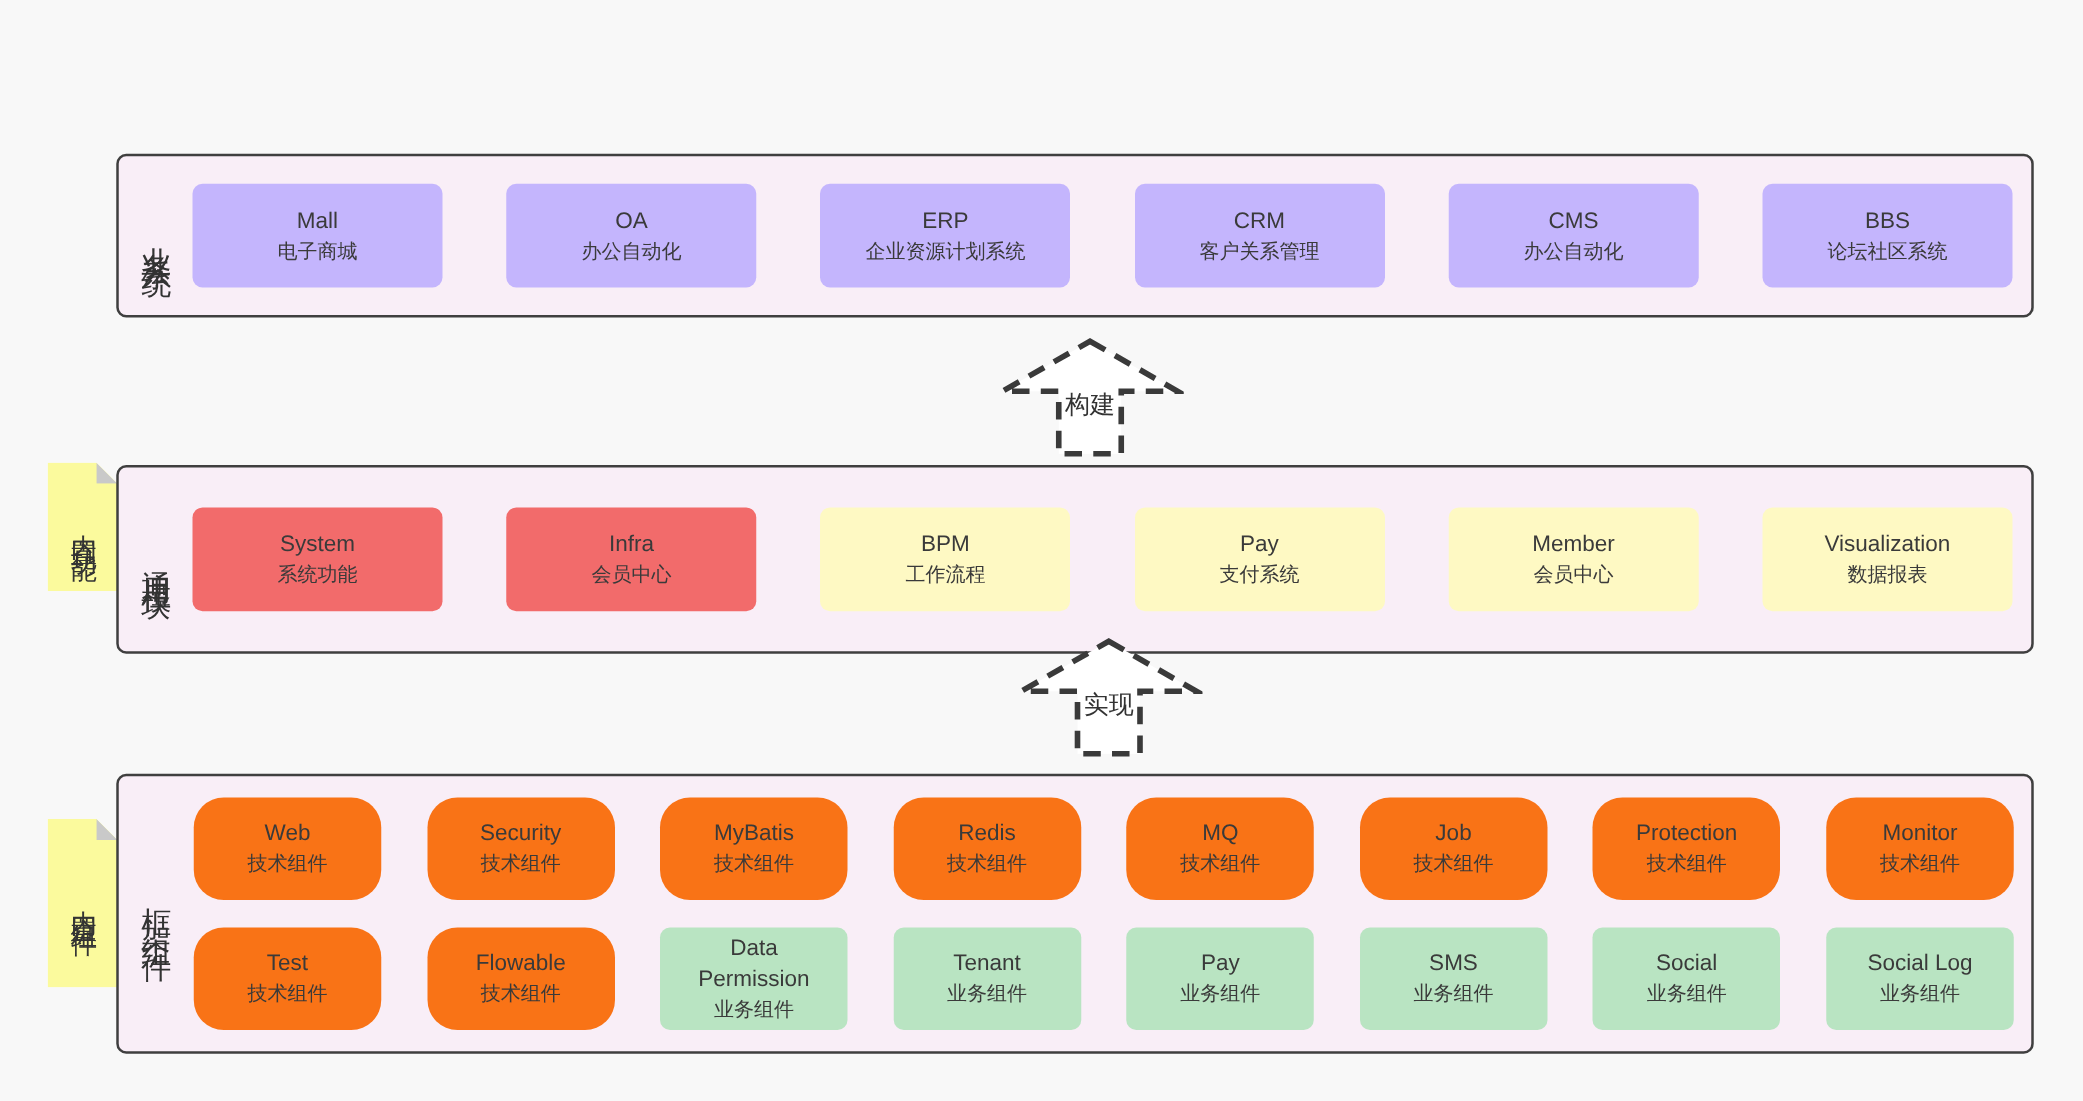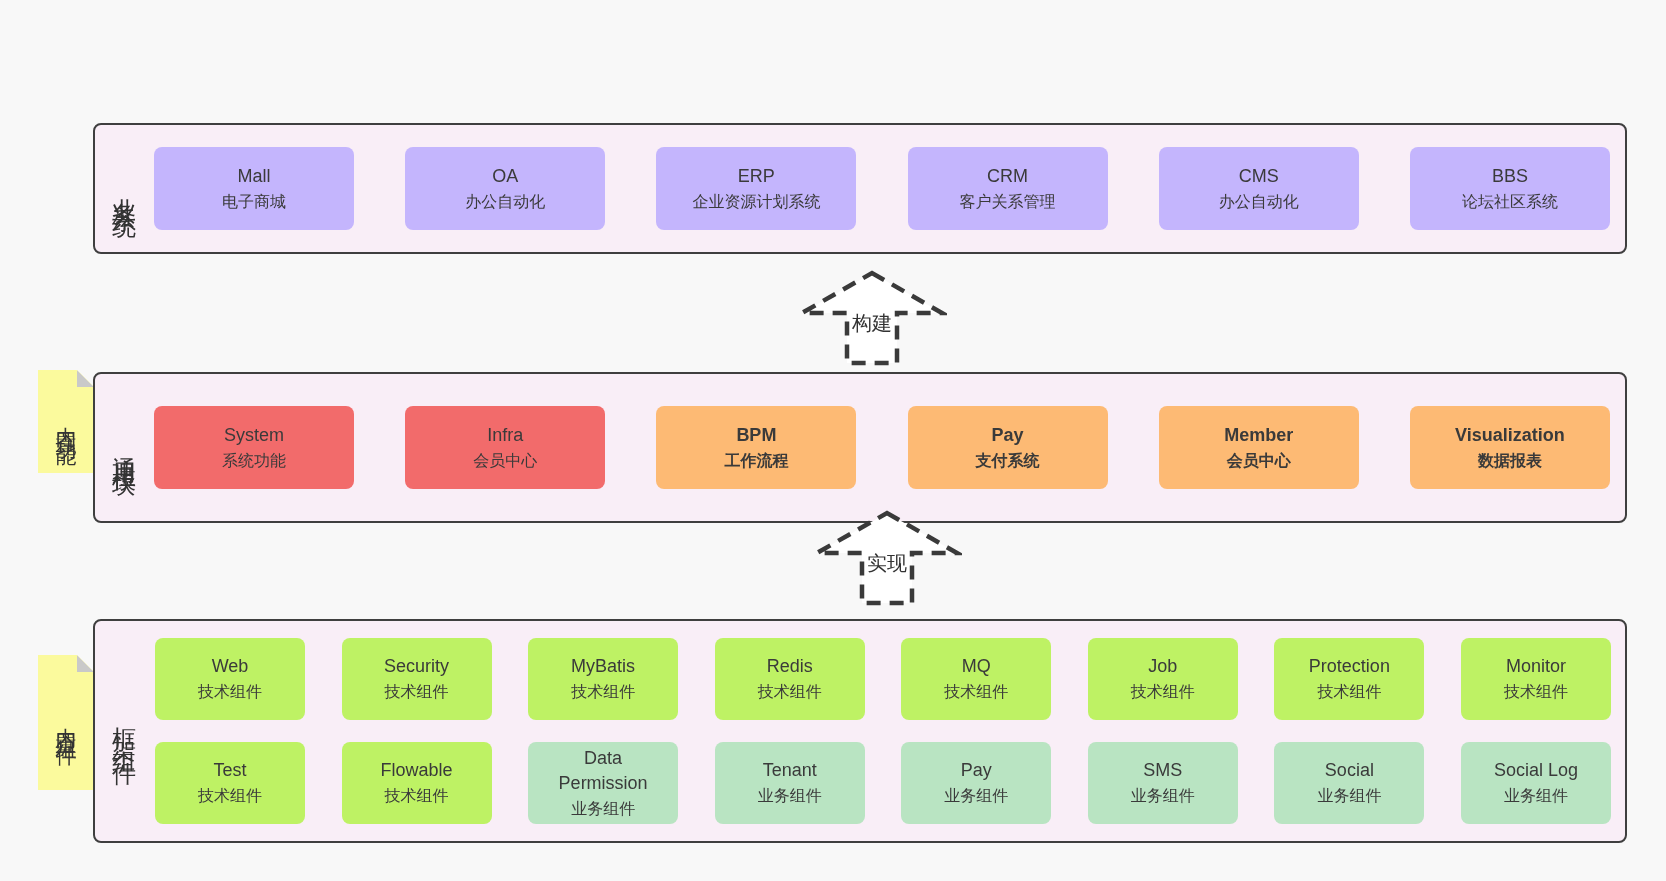--- a/index.html
+++ b/index.html
@@ -42,22 +42,22 @@
     align-items:center; justify-content:center; text-align:center;
   }
   .wide   { width:200px; height:83px; }
   .narrow { width:150px; height:82px; }
   .box-title    { font-size:18px; line-height:25px; }
   .box-subtitle { font-size:16px; line-height:25px; }
   .narrow .box-title { max-width:118px; }
 
   .blue        { background:#c4b5fd; }
   .red         { background:#f26b6b; }
-  .pink        { background:#fdba74;font-weight:bold; }
-  .green       { background:#bef264; }
+  .pink        { background:#fef9c3; }
+  .green       { background:#f97316;border-radius:24px; }
   .light-green { background:#b9e4c2; }
 
   
   .sticky {
     position:absolute; left:38px; width:56px; background:#fbfa9d;
     display:flex; align-items:center; justify-content:center;
     clip-path:polygon(0 0, calc(100% - 17px) 0, 100% 17px, 100% 100%, 0 100%);
   }
   .sticky::after {
     content:""; position:absolute; top:0; right:0; width:17px; height:17px;

